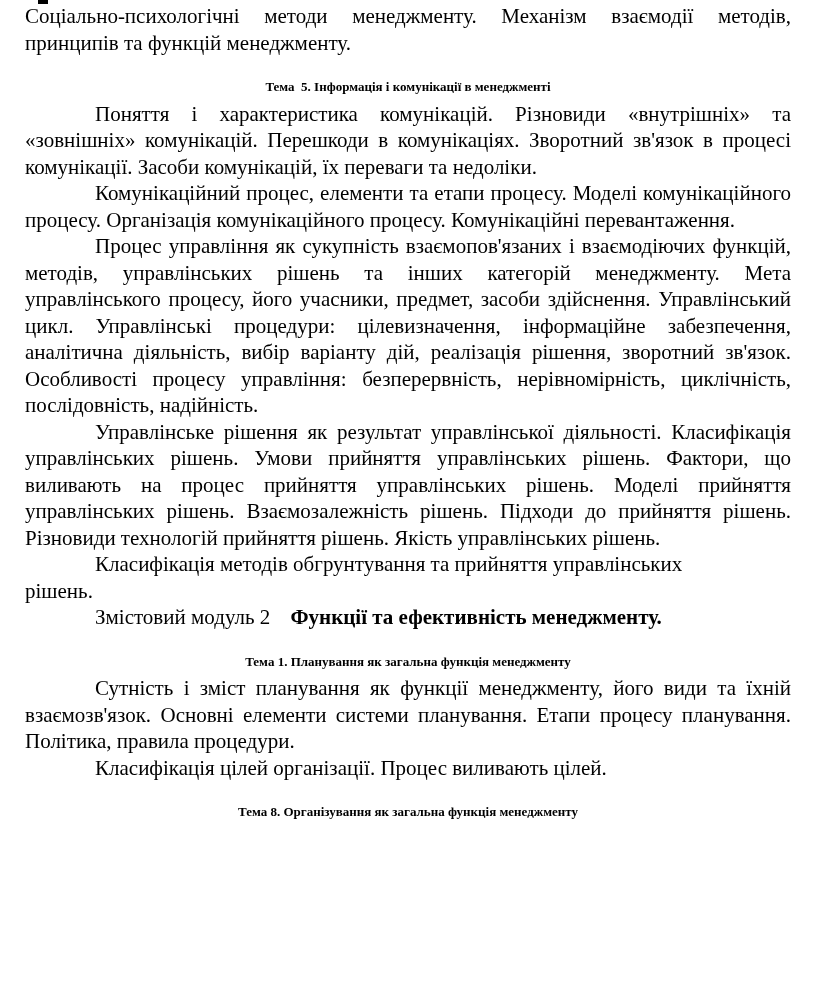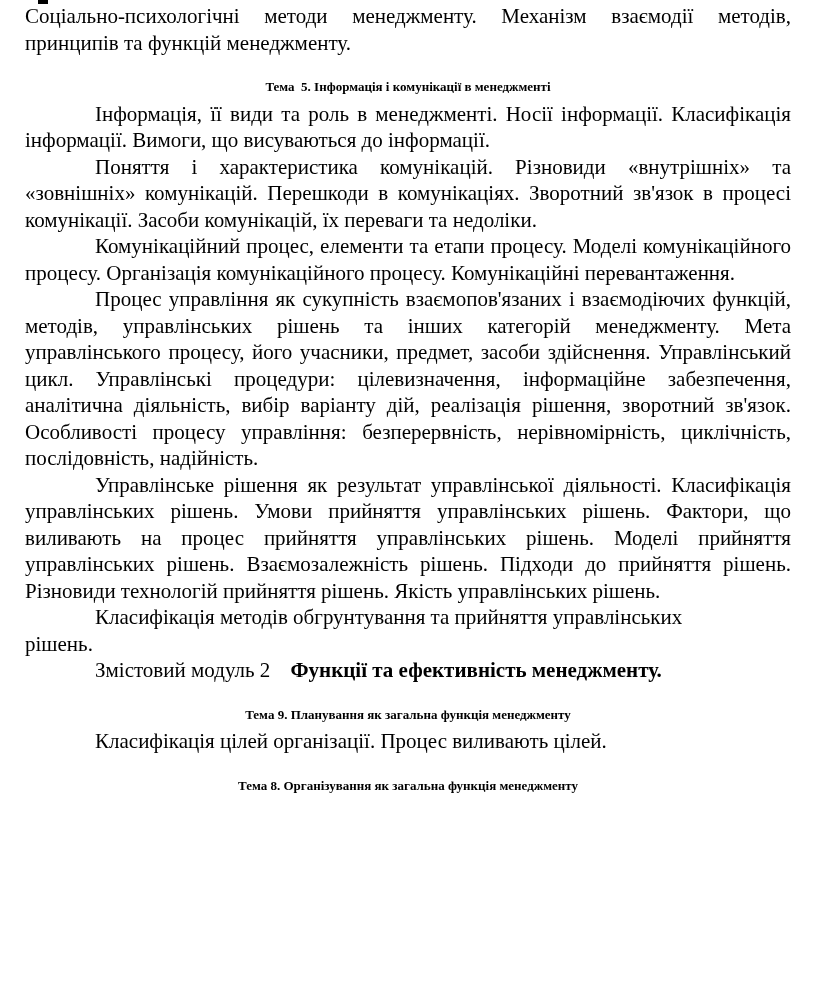--- a/index.html
+++ b/index.html
@@ -65,35 +65,35 @@
 <body>
 
 <div class="page">
 
   <div class="edge-artifact"></div>
 
   <p class="no-indent">Соціально-психологічні методи менеджменту. Механізм взаємодії методів, принципів та функцій менеджменту.</p>
 
   <h2 class="heading">Тема  5. Інформація і комунікації в менеджменті</h2>
 
-  <p>Інформація, її види та роль в менеджменті. Носії інформації. Класифікація інформації. Вимоги, що висуваються до інформації.</p>
 
   <p>Поняття і характеристика комунікацій. Різновиди «внутрішніх» та «зовнішніх» комунікацій. Перешкоди в комунікаціях. Зворотний зв'язок в процесі комунікації. Засоби комунікацій, їх переваги та недоліки.</p>
 
   <p>Комунікаційний процес, елементи та етапи процесу. Моделі комунікаційного процесу. Організація комунікаційного процесу. Комунікаційні перевантаження.</p>
 
 
   <p>Процес управління як сукупність взаємопов'язаних і взаємодіючих функцій, методів, управлінських рішень та інших категорій менеджменту. Мета управлінського процесу, його учасники, предмет, засоби здійснення. Управлінський цикл. Управлінські процедури: цілевизначення, інформаційне забезпечення, аналітична діяльність, вибір варіанту дій, реалізація рішення, зворотний зв'язок. Особливості процесу управління: безперервність, нерівномірність, циклічність, послідовність, надійність.</p>
 
   <p><span>Управлінське рішення як результат управлінської діяльності. Класифікація управлінських рішень. Умови прийняття управлінських рішень. Фактори, що виливають на процес прийняття управлінських рішень. Моделі прийняття управлінських рішень. Взаємозалежність рішень. Підходи </span><span class="italic">до</span><span> прийняття рішень. Різновиди технологій прийняття рішень. Якість управлінських рішень.</span></p>
 
   <p class="left-align narrow">Класифікація методів обгрунтування та прийняття управлінських рішень.</p>
 
   <p class="module-line left-align"><span>Змістовий модуль 2 </span><span class="module-title-bold">Функції та ефективність менеджменту.</span></p>
 
-  <h2 class="heading">Тема 9. Планування як загальна функція менеджменту</h2>
+  <h2 class="heading">Тема 1. Планування як загальна функція менеджменту</h2>
 
+  <p>Сутність і зміст планування як функції менеджменту, його види та їхній взаємозв'язок. Основні елементи системи планування. Етапи процесу планування. Політика, правила процедури.</p>
 
   <p class="left-align">Класифікація цілей організації. Процес виливають цілей.</p>
 
   <h2 class="heading">Тема 8. Організування як загальна функція менеджменту</h2>
 
 </div>
 
 </body></html>

